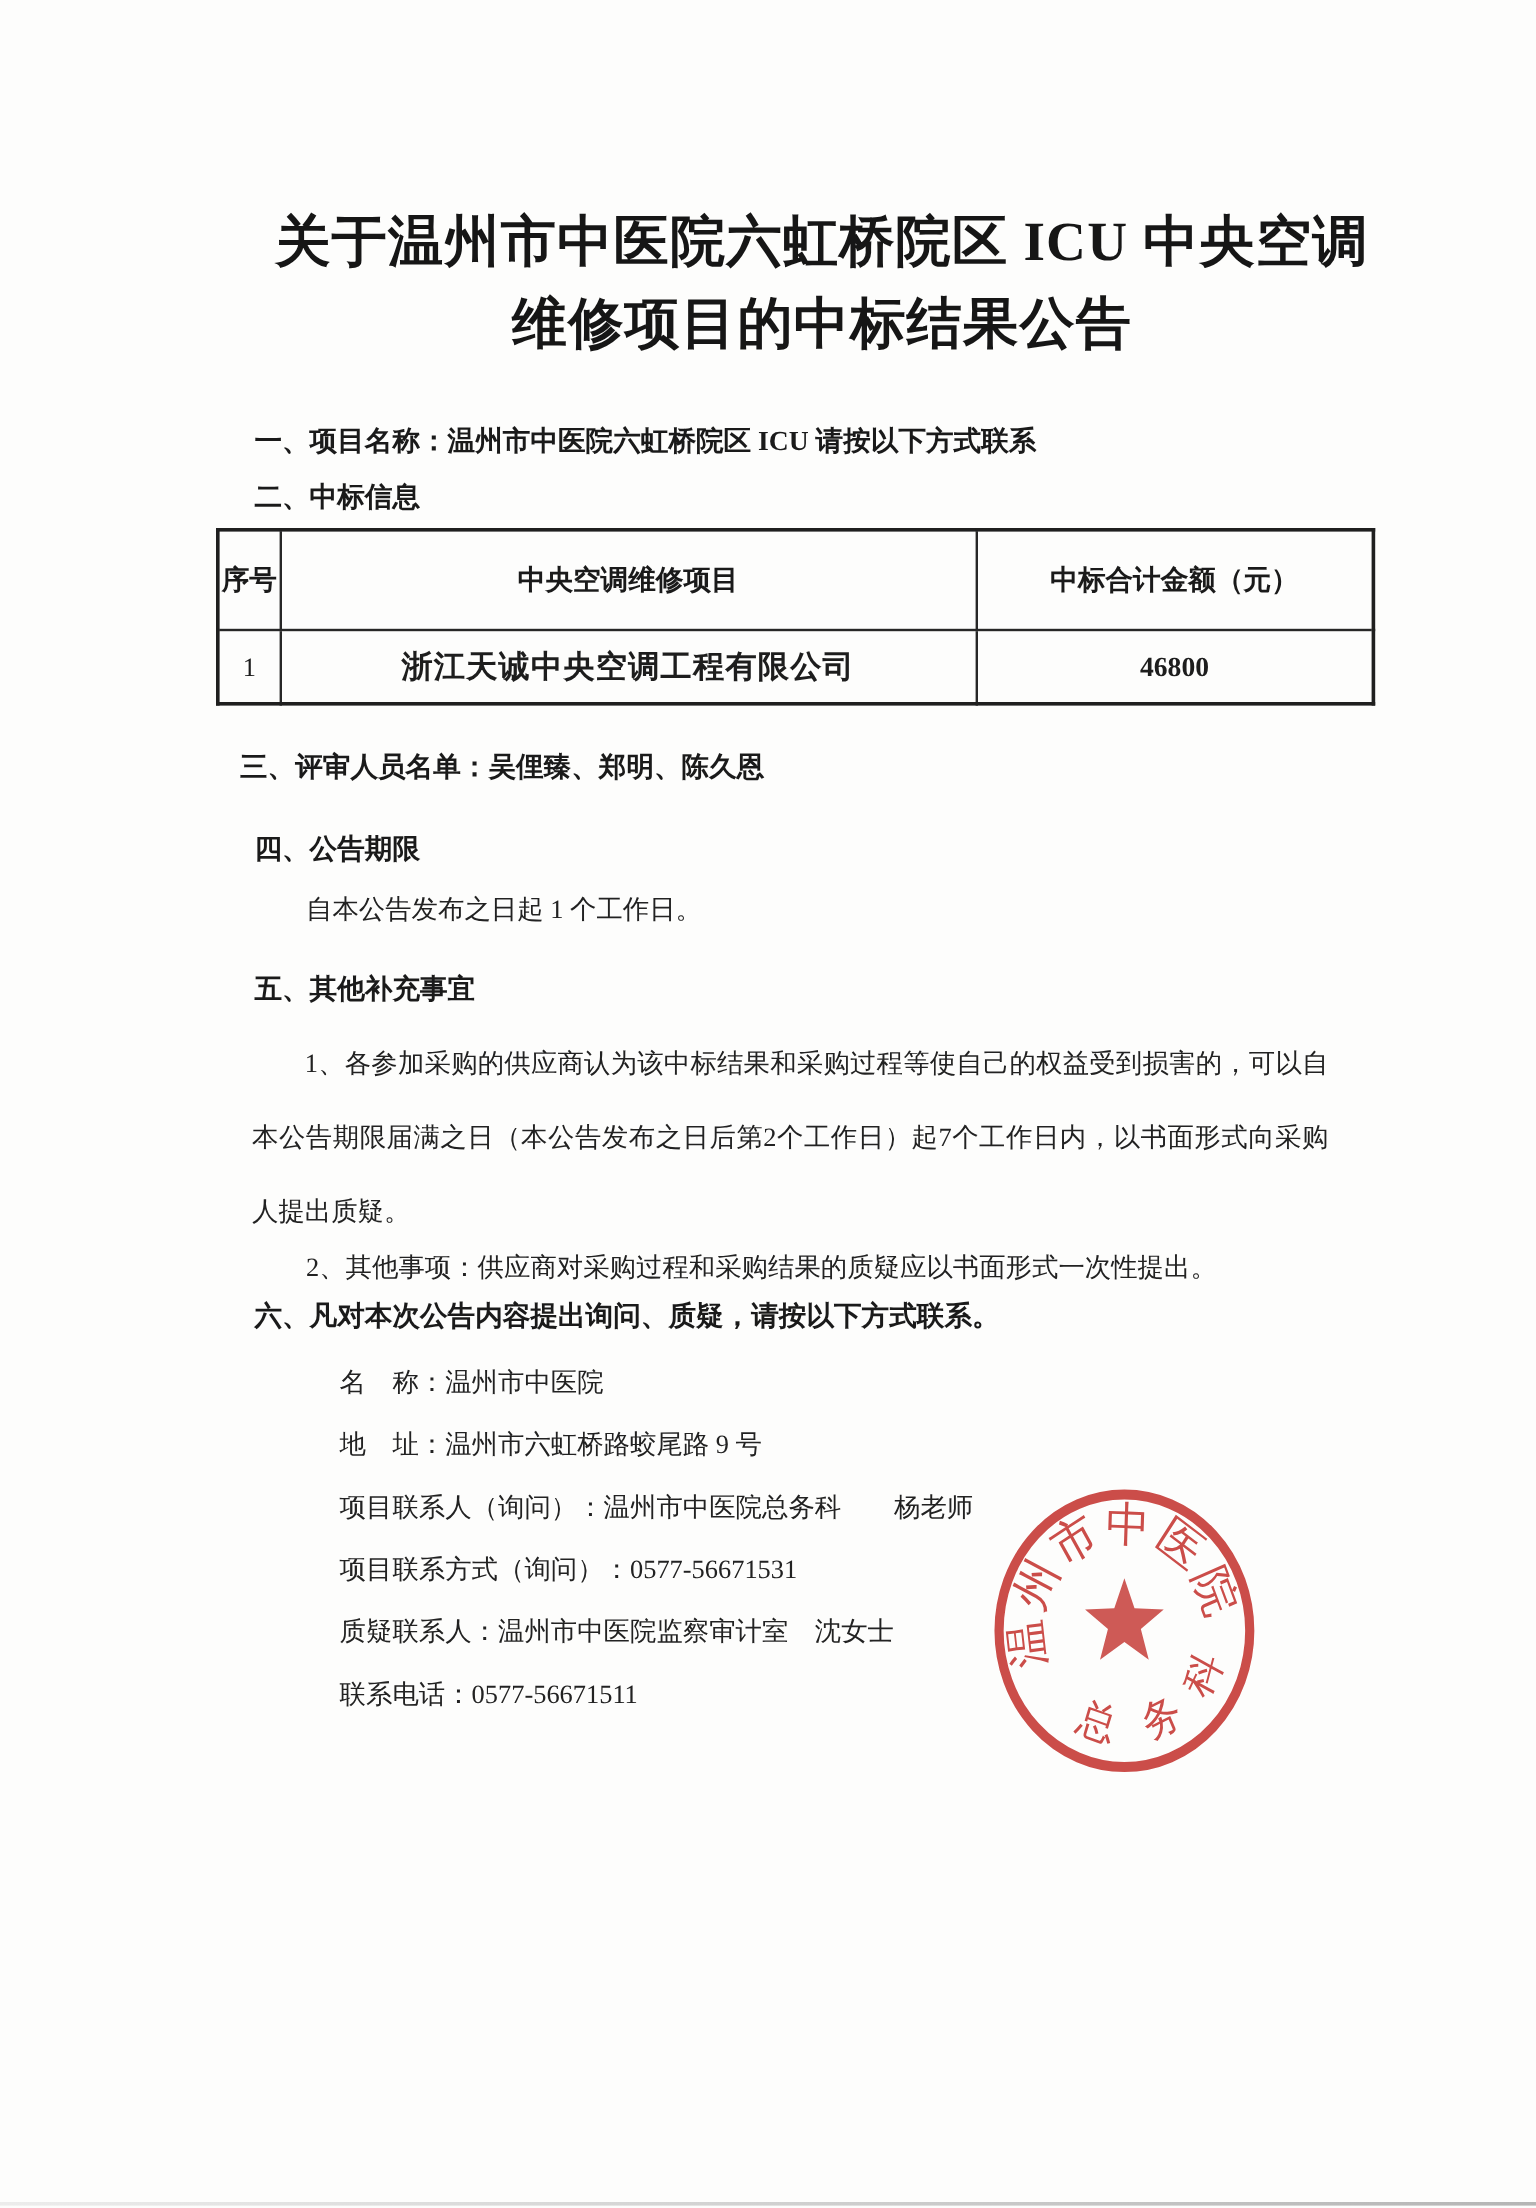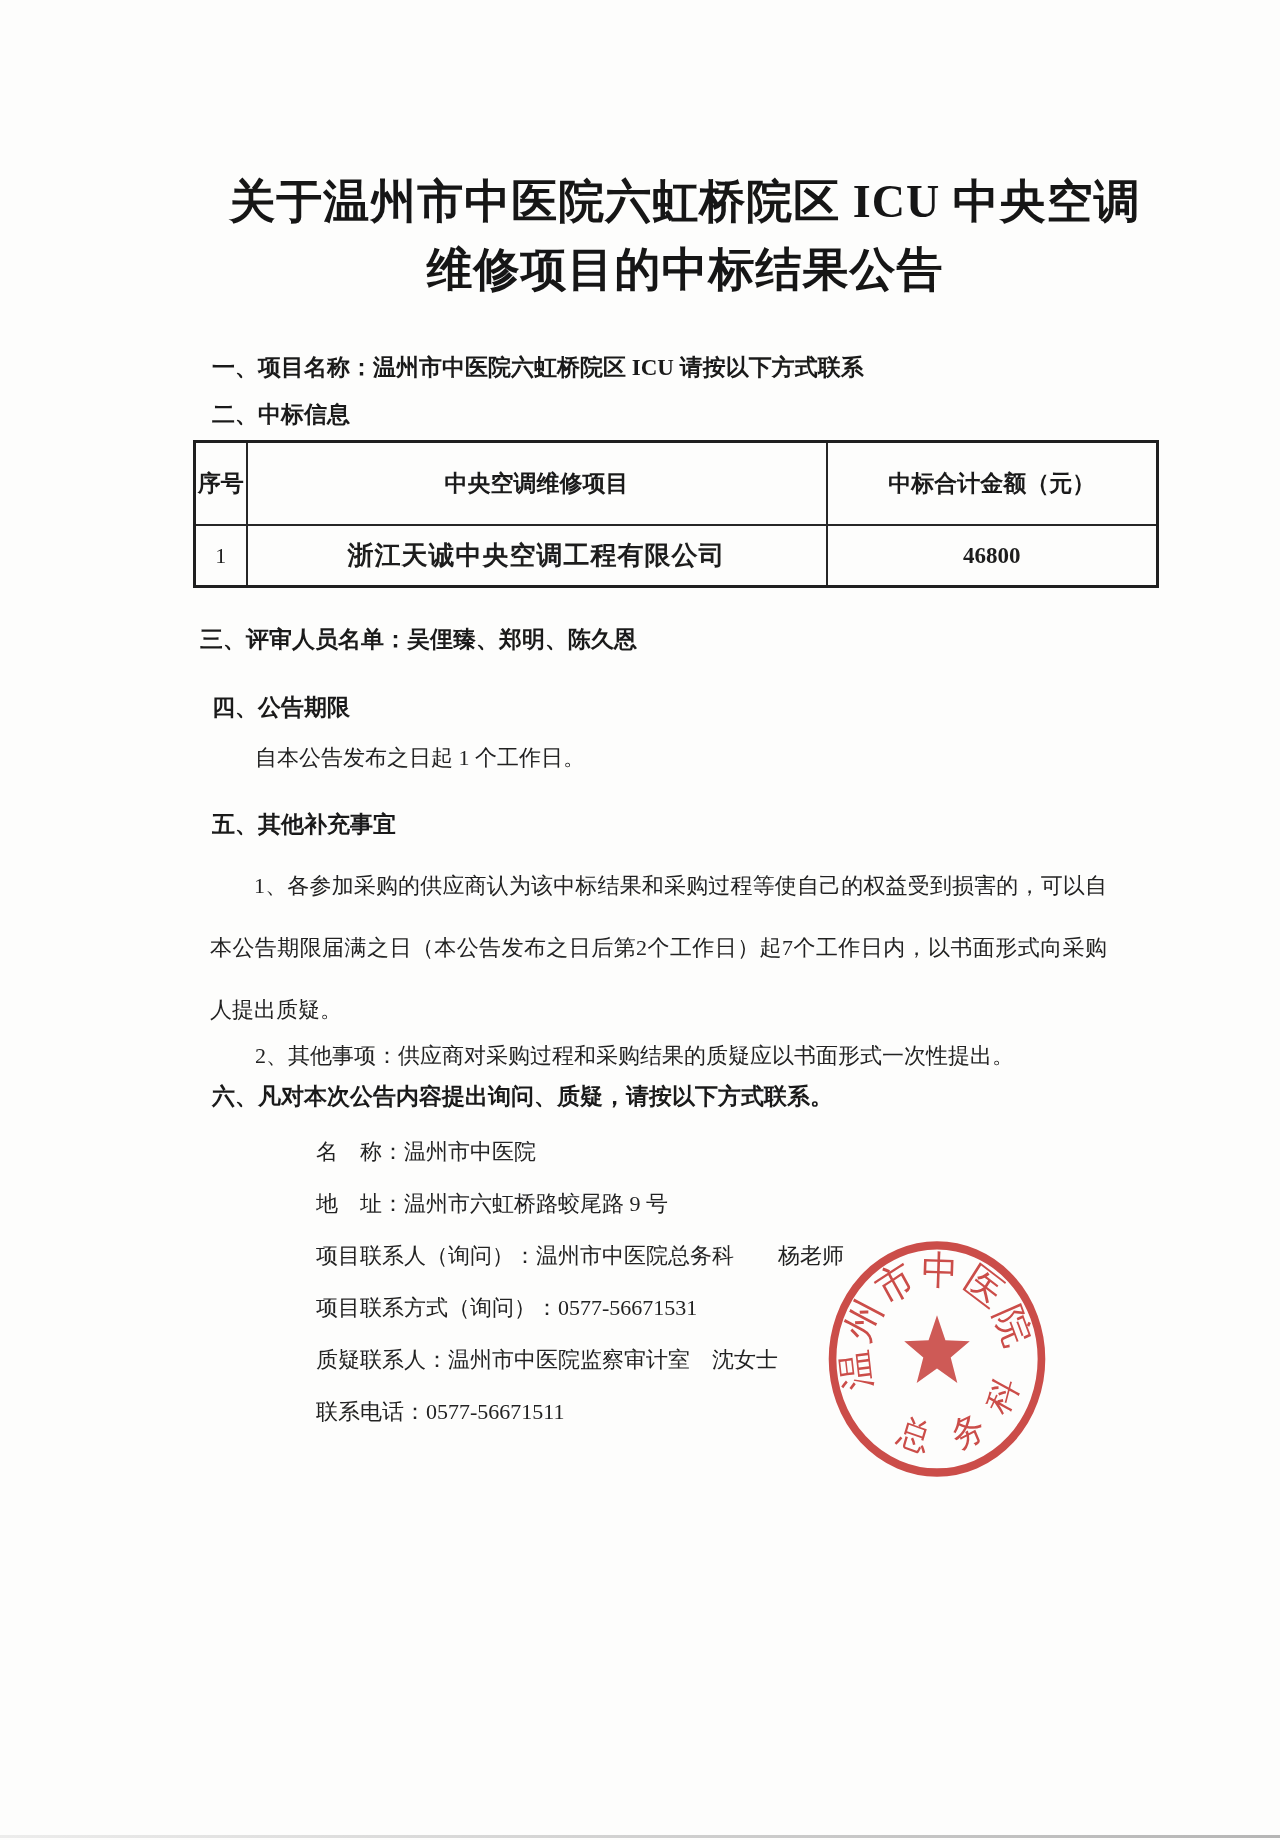--- a/index.html
+++ b/index.html
@@ -6,34 +6,34 @@
   body{width:1280px;height:1840px;position:relative;overflow:hidden;
        font-family:"Liberation Serif","DejaVu Serif",serif;color:#1d1d1d;}
   .page{position:absolute;inset:0;background:#fdfdfc;}
   .abs{position:absolute;white-space:nowrap;}
   .doc-title{position:absolute;left:90px;top:168px;width:1190px;text-align:center;
              font-size:46px;font-weight:bold;line-height:68px;letter-spacing:1px;color:#161616;}
   .heading{font-size:23px;font-weight:bold;line-height:32px;color:#1a1a1a;}
   .body-text{font-size:22px;font-weight:normal;line-height:32px;color:#222;}
   .para{position:absolute;left:210px;width:897px;font-size:22px;line-height:62px;
         text-align:justify;text-indent:44px;color:#222;white-space:normal;}
-  table.bid-table{position:absolute;left:193px;top:440px;width:963px;
+  table.bid-table{position:absolute;left:180px;top:440px;width:963px;
         border-collapse:collapse;table-layout:fixed;}
   table.bid-table th,table.bid-table td{border:2px solid #272727;text-align:center;
         vertical-align:middle;padding:0;}
   table.bid-table{border:3px solid #1f1f1f;}
   table.bid-table th{height:81px;font-size:23px;font-weight:bold;color:#1a1a1a;}
   table.bid-table td{height:59px;}
   .col-idx{width:52px;}
   .col-name{width:580px;}
   .col-amt{width:331px;}
   td.cell-idx{font-size:22px;font-weight:normal;}
   td.cell-name{font-size:26px;font-weight:bold;letter-spacing:1px;}
   td.cell-amt{font-size:23px;font-weight:bold;}
-  .contact-line{position:absolute;left:283px;font-size:22px;line-height:32px;color:#222;white-space:nowrap;margin-left:33px;}
+  .contact-line{position:absolute;left:283px;font-size:22px;line-height:32px;color:#222;white-space:nowrap;}
   .stamp{position:absolute;left:822px;top:1234px;width:230px;height:250px;
          opacity:0.88;filter:blur(0.3px);}
   .stamp text{font-family:"Liberation Serif","DejaVu Serif",serif;}
   .scan-edge{position:absolute;left:0;top:1835px;width:1280px;height:3px;
          background:linear-gradient(to right,rgba(160,160,160,.18),rgba(110,110,110,.5));}
 </style>
 </head>
 <body>
 
 <div class="page">

